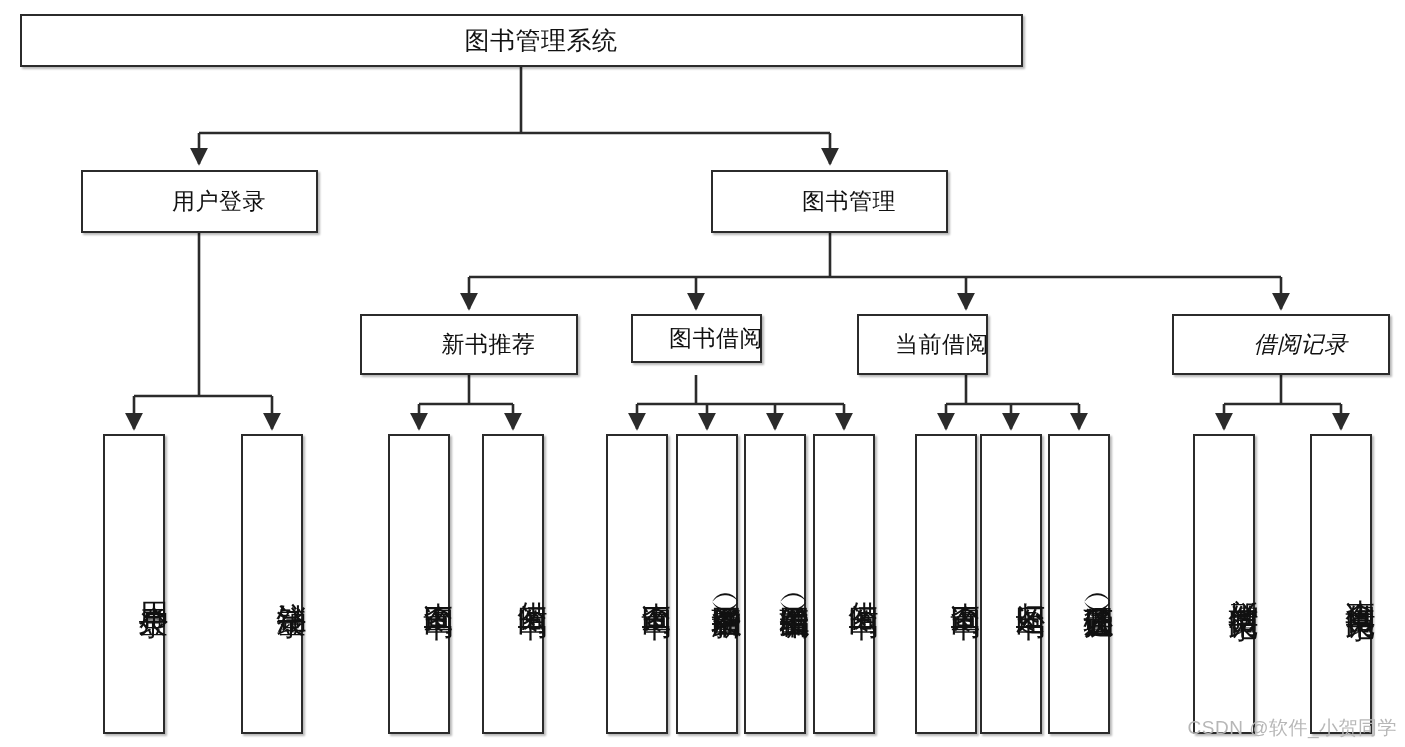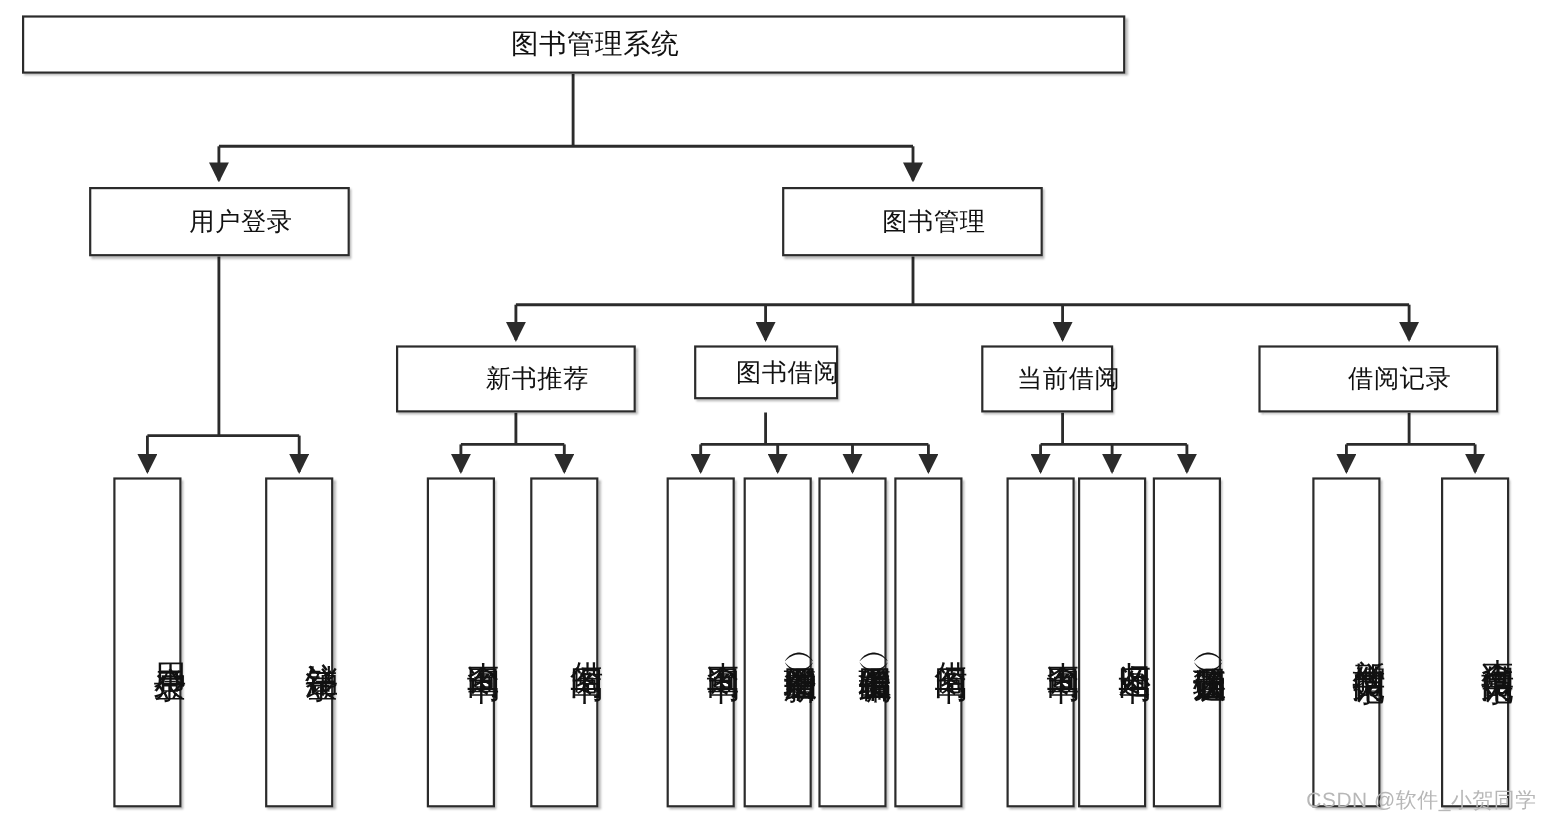--- a/index.html
+++ b/index.html
@@ -145,25 +145,25 @@
   </div>
 
   <div class="node horiz" style="left:360px; top:314px; width:218px; height:61px;">
     <span class="node-label size-l3">新书推荐</span>
   </div>
 
   <div class="node horiz" style="left:631px; top:314px; width:131px; height:49px;">
     <span class="node-label size-l3">图书借阅</span>
   </div>
 
-  <div class="node horiz" style="left:892px; top:314px; width:120px; height:61px;">
+  <div class="node horiz" style="left:857px; top:314px; width:131px; height:61px;">
     <span class="node-label size-l3">当前借阅</span>
   </div>
 
-  <div class="node horiz" style="left:1144px; top:314px; width:218px; height:61px;">
+  <div class="node horiz" style="left:1172px; top:314px; width:218px; height:61px;font-style:italic;">
     <span class="node-label size-l3">借阅记录</span>
   </div>
 
   <div class="node vert" style="left:103px; top:434px; width:62px; height:300px;">
     <span class="node-label size-leaf">用户登录</span>
   </div>
 
   <div class="node vert" style="left:241px; top:434px; width:62px; height:300px;">
     <span class="node-label size-leaf">注销登录</span>
   </div>

